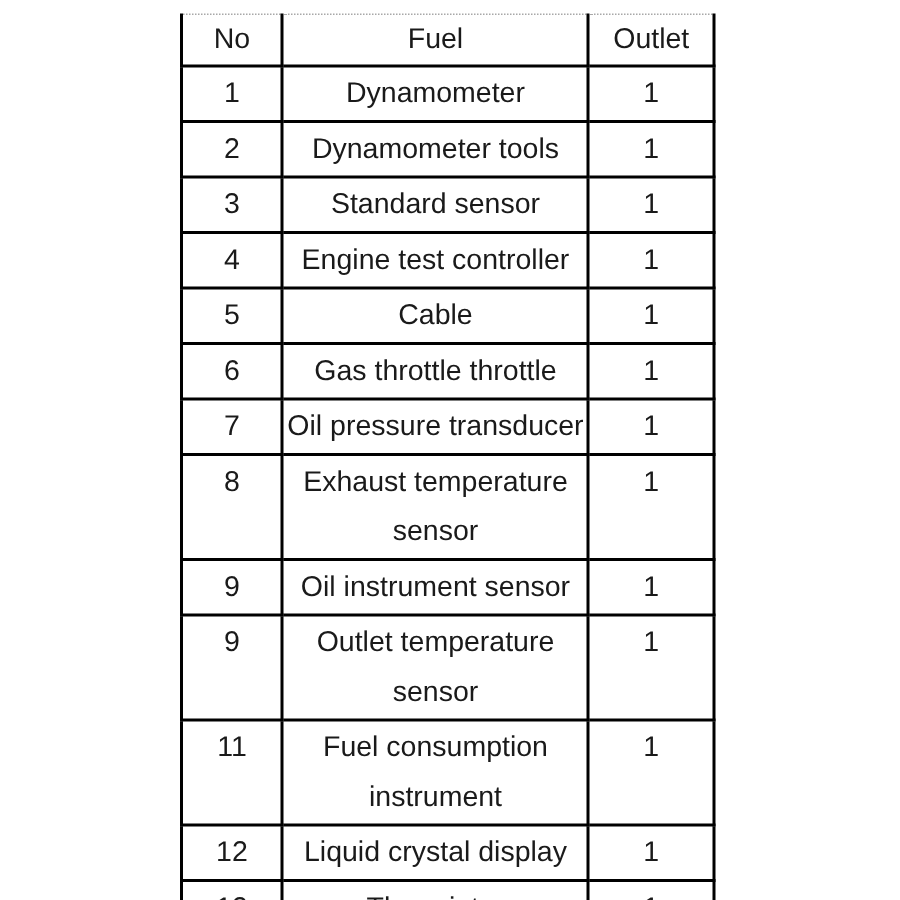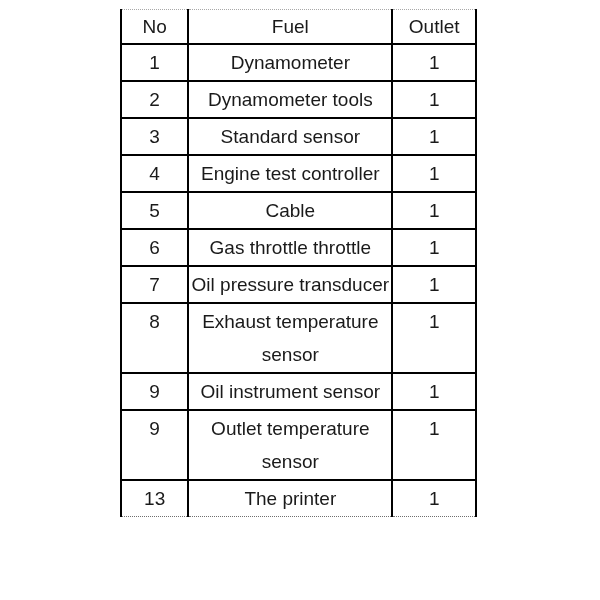--- a/index.html
+++ b/index.html
@@ -110,19 +110,29 @@
           <td class="col-no">9</td>
           <td class="col-name">Oil instrument sensor</td>
           <td class="col-number">1</td>
         </tr>
         <tr>
           <td class="col-no">9</td>
           <td class="col-name">Outlet temperature sensor</td>
           <td class="col-number">1</td>
         </tr>
         <tr>
+          <td class="col-no">11</td>
+          <td class="col-name">Fuel consumption instrument</td>
+          <td class="col-number">1</td>
+        </tr>
+        <tr>
+          <td class="col-no">12</td>
+          <td class="col-name">Liquid crystal display</td>
+          <td class="col-number">1</td>
+        </tr>
+        <tr>
           <td class="col-no">13</td>
           <td class="col-name">The printer</td>
           <td class="col-number">1</td>
         </tr>
       </tbody>
   </table>
 </div>
 
 </body></html>

